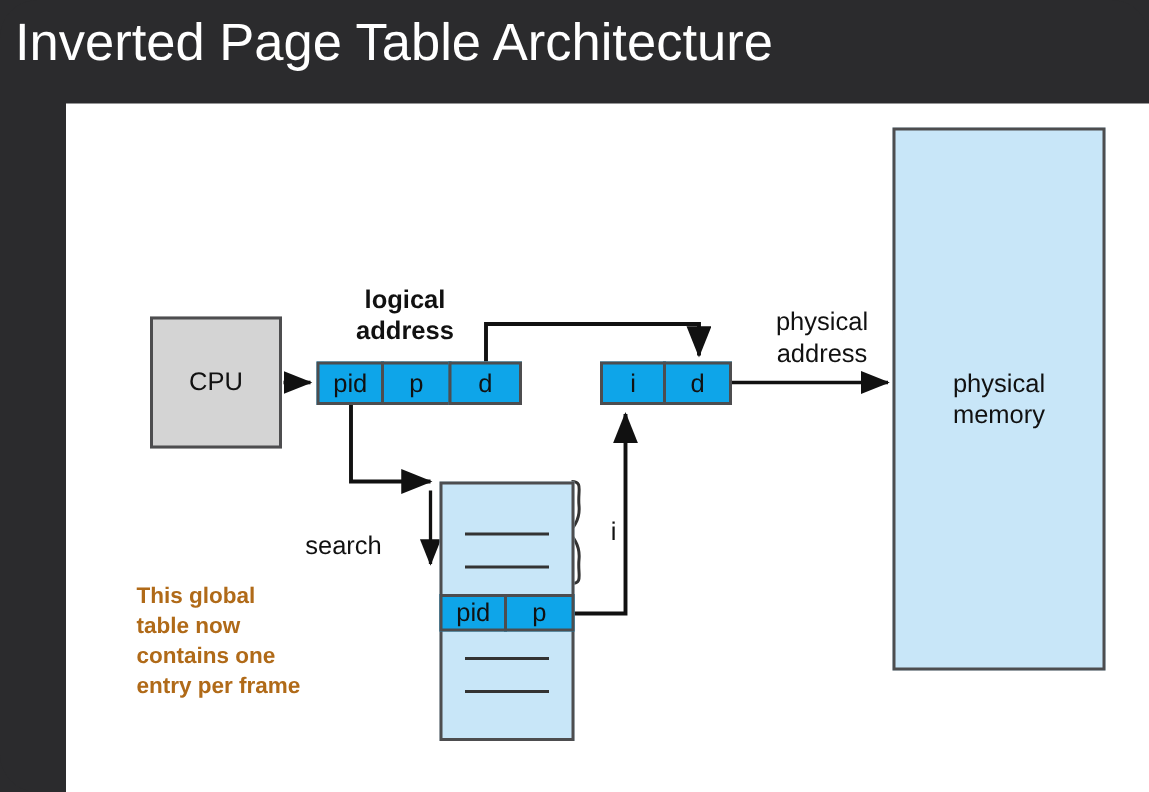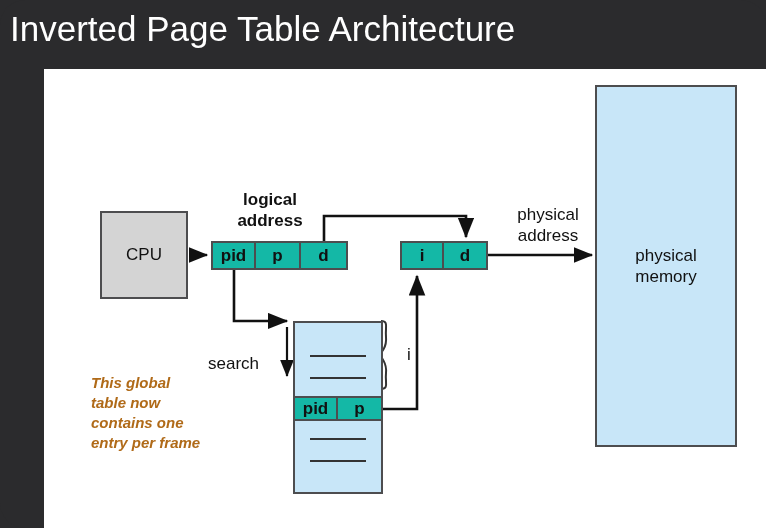--- a/index.html
+++ b/index.html
@@ -63,28 +63,27 @@
   }
   .gray {
     background: #d4d4d4;
   }
   .blue {
     background: #c8e6f8;
   }
   .cell {
     position: absolute;
     box-sizing: border-box;
-    background: #14b8a6;
+    background: #0ea5e9;
     border: 2px solid #4d4d4f;
     display: flex;
     align-items: center;
     justify-content: center;
     font-size: 17px;
     color: #111111;
-    font-weight: bold;
   }
   .cap {
     position: absolute;
     font-size: 17px;
     color: #111111;
     text-align: center;
     line-height: 21px;
     white-space: pre-line;
   }
   .note {
@@ -184,22 +183,22 @@
       <div class="cell" style="left:292px; top:327px; width:47px; height:25px;">
         <span>p</span>
       </div>
 
       <div class="dash" style="left:266px; top:369px; width:56px;"></div>
       <div class="dash" style="left:266px; top:391px; width:56px;"></div>
 
 
       <div class="cap" style="left:356px; top:275px; width:18px;">i</div>
 
-      <div class="cap" style="left:164px; top:284px; width:72px; text-align:left;">search</div>
-
-      <div class="note" style="left:47px; top:304px; width:160px;font-style:italic;">This global
+      <div class="cap" style="left:149px; top:284px; width:72px; text-align:center;">search</div>
+
+      <div class="note" style="left:47px; top:319px; width:160px;">This global
 table now
 contains one
 entry per frame</div>
 
     </div>
   </div>
 </div>
 
 </body></html>

